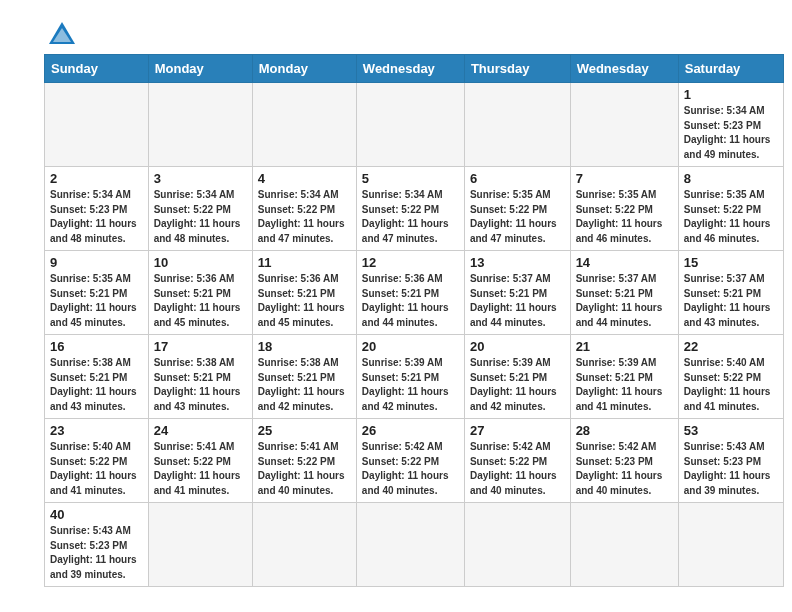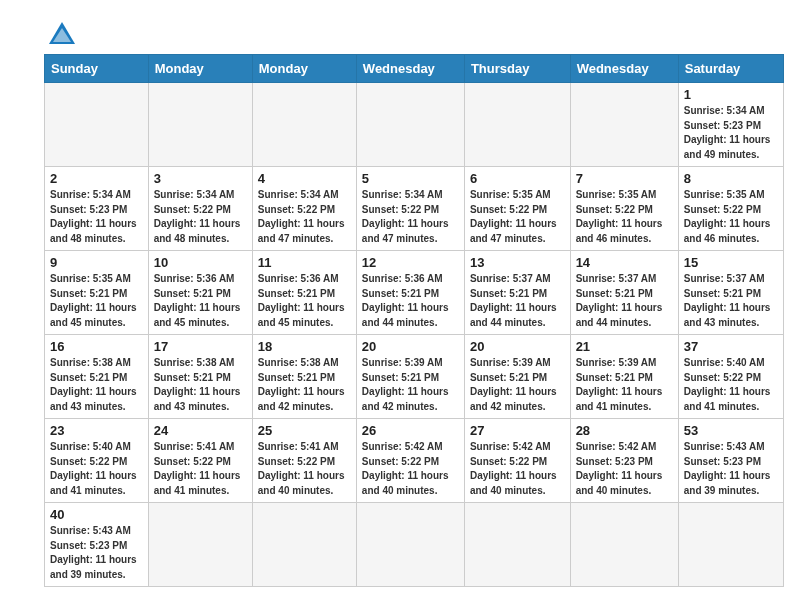--- a/index.html
+++ b/index.html
@@ -268,21 +268,21 @@
 Sunset: 5:21 PM
 Daylight: 11 hours and 42 minutes.</div>
           </td>
           <td>
             <span class="day-number">21</span>
             <div class="day-info" style="white-space: pre-line;">Sunrise: 5:39 AM
 Sunset: 5:21 PM
 Daylight: 11 hours and 41 minutes.</div>
           </td>
           <td>
-            <span class="day-number">37</span>
+            <span class="day-number">22</span>
             <div class="day-info" style="white-space: pre-line;">Sunrise: 5:40 AM
 Sunset: 5:22 PM
 Daylight: 11 hours and 41 minutes.</div>
           </td>
         </tr>
         <tr>
           <td>
             <span class="day-number">23</span>
             <div class="day-info" style="white-space: pre-line;">Sunrise: 5:40 AM
 Sunset: 5:22 PM

